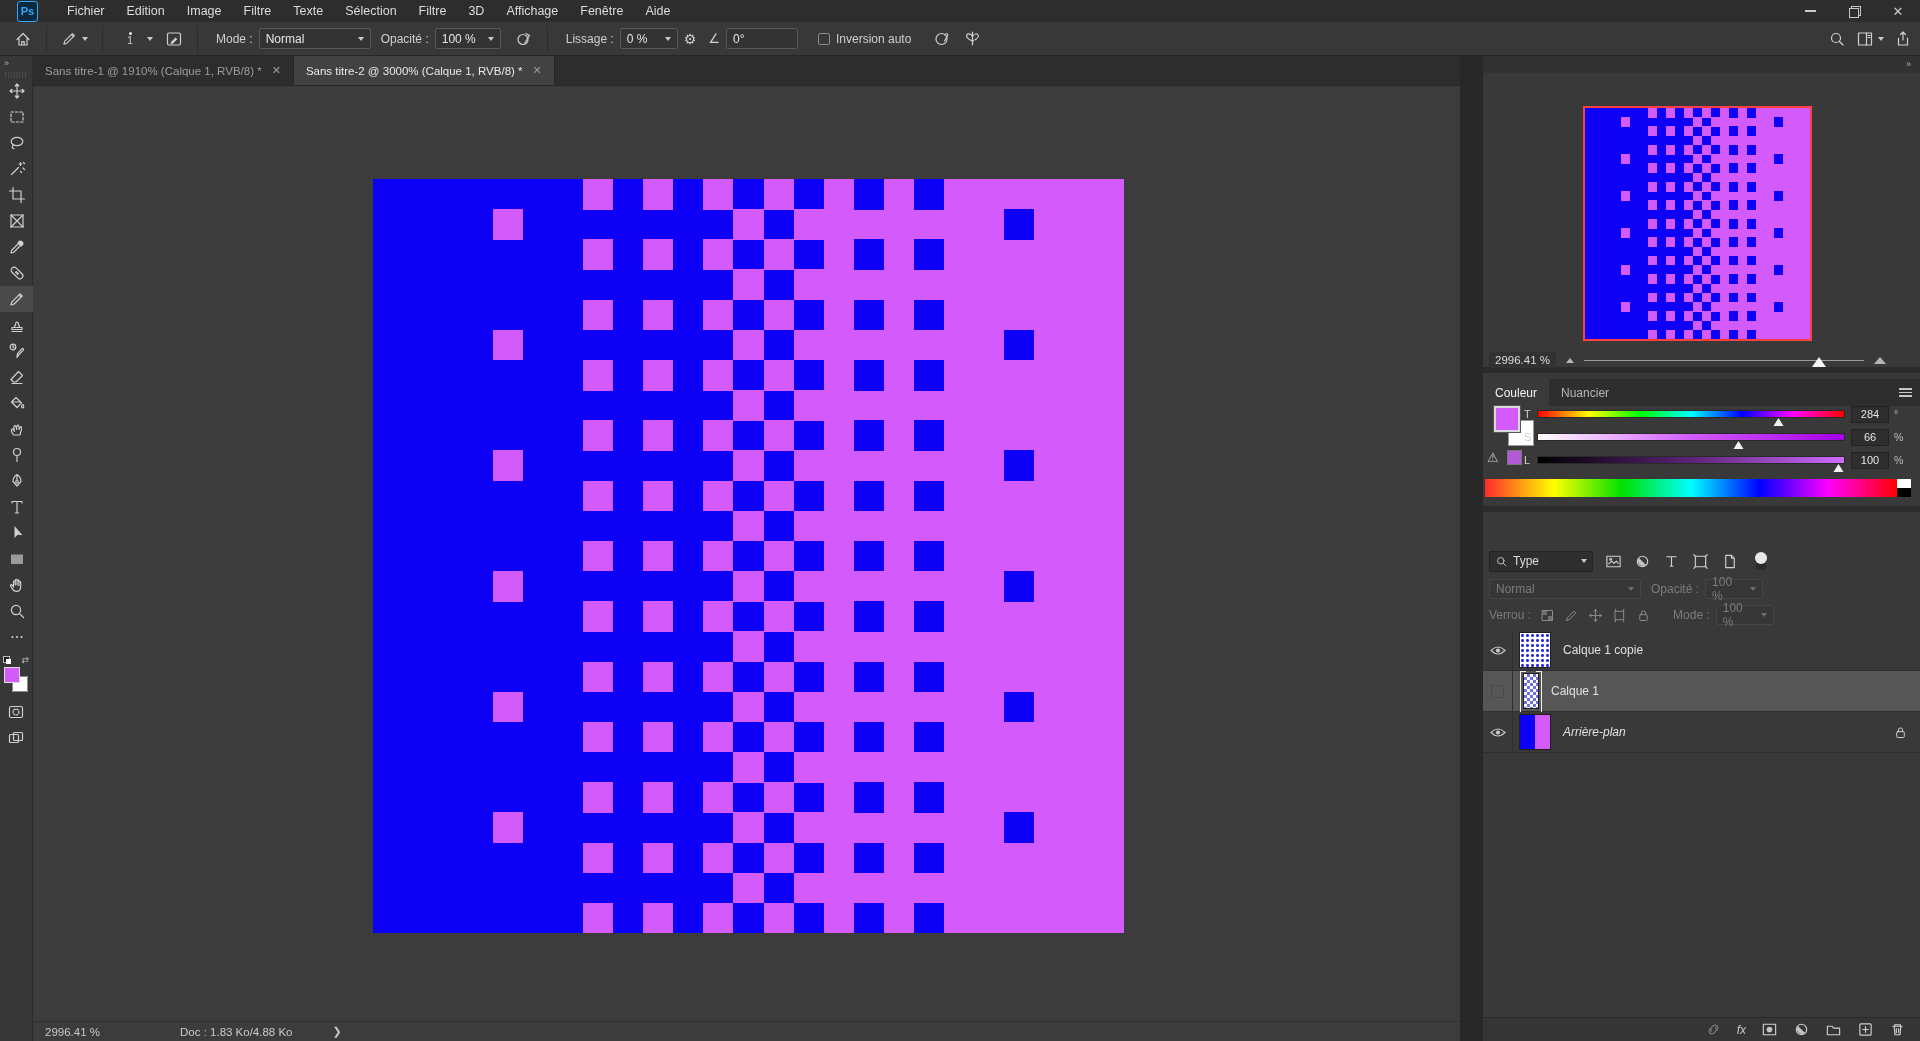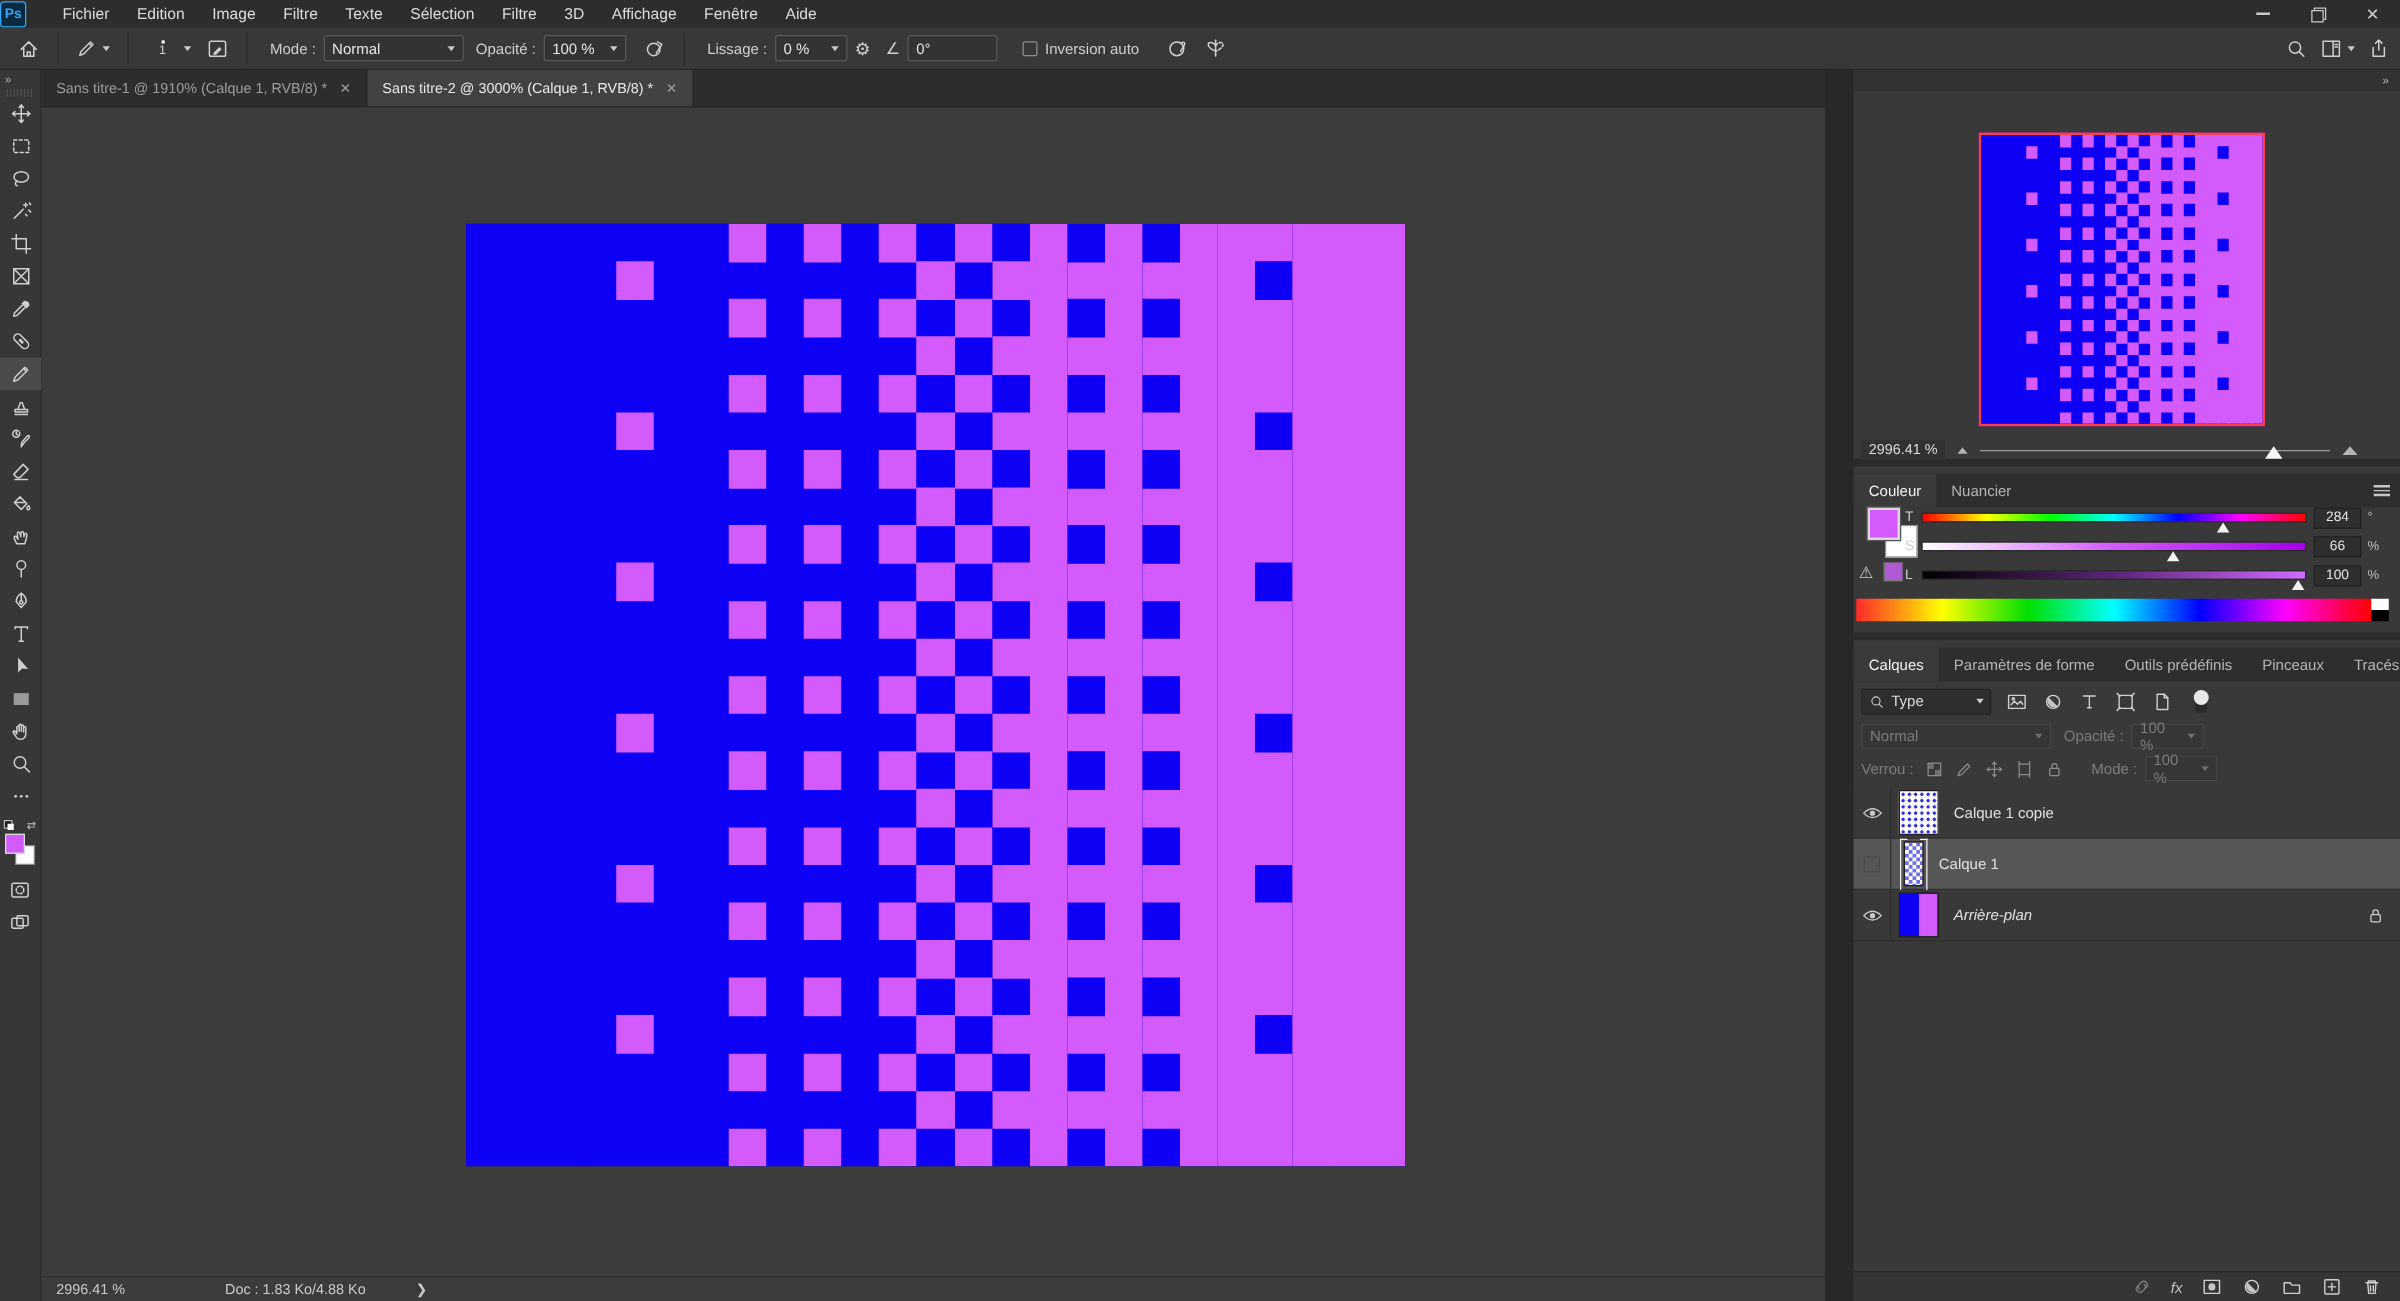--- a/index.html
+++ b/index.html
@@ -3,21 +3,21 @@
 <meta charset="utf-8">
 <style>
   html,body{margin:0;padding:0;background:#262626;}
   *{box-sizing:border-box;font-family:"Liberation Sans",sans-serif;}
   #app{position:relative;width:1920px;height:1041px;background:#323232;overflow:hidden;color:#d6d6d6;}
   svg{display:block;}
   .ico{stroke:#cfcfcf;fill:none;stroke-width:1.2;stroke-linecap:round;stroke-linejoin:round;}
 
   
   #menubar{position:absolute;left:0;top:0;width:1920px;height:22px;background:#2d2d2d;display:flex;align-items:center;}
-  #pslogo{width:21px;height:21px;margin-left:0;background:#0b2a3d;border:1px solid #31a8ff;border-radius:3px;color:#31a8ff;font-size:11px;font-weight:bold;display:flex;align-items:center;justify-content:center;}
+  #pslogo{width:21px;height:21px;margin-left:17px;background:#0b2a3d;border:1px solid #31a8ff;border-radius:3px;color:#31a8ff;font-size:11px;font-weight:bold;display:flex;align-items:center;justify-content:center;}
   #menu-items{display:flex;margin-left:18px;gap:0;}
   .menu-item{padding:0 11px;font-size:12.5px;color:#dcdcdc;line-height:22px;}
   #winctl{margin-left:auto;display:flex;align-items:center;height:22px;}
   .wbtn{width:44px;height:22px;display:flex;align-items:center;justify-content:center;}
   .min-glyph{width:11px;height:1.5px;background:#c9c9c9;}
   .restore-glyph{position:relative;width:10px;height:10px;}
   .restore-glyph::before{content:"";position:absolute;left:2px;top:0;width:8px;height:8px;border:1px solid #c9c9c9;}
   .restore-glyph::after{content:"";position:absolute;left:0;top:2px;width:8px;height:8px;border:1px solid #c9c9c9;background:#2d2d2d;}
   .close-glyph{color:#c9c9c9;font-size:13px;line-height:1;}
 
@@ -785,27 +785,20 @@
         <div class="gswatch"></div>
       </div>
       <div id="spectrum"></div>
       <div id="spectrum-bw">
           <div class="w"></div>
           <div class="k"></div>
         </div>
     </div>
 
     <div id="panel-layers">
-      <div class="panel-tabbar" id="layers-tabs">
-          <div class="ptab active">Calques</div>
-          <div class="ptab">Paramètres de forme</div>
-          <div class="ptab">Outils prédéfinis</div>
-          <div class="ptab">Pinceaux</div>
-          <div class="ptab">Tracés</div>
-        </div>
       <div id="layers-filter">
         <div id="filter-box">
           <svg class="ico" width="13" height="13" viewBox="0 0 18 18" style="margin-right:5px">
               <circle cx="8" cy="8" r="4.5"></circle>
               <path d="M11.5 11.5L15 15"></path>
             </svg>
           <span>Type</span>
           <div class="chev"></div>
         </div>
         <svg class="ico ficon" width="17" height="17" viewBox="0 0 18 18">

